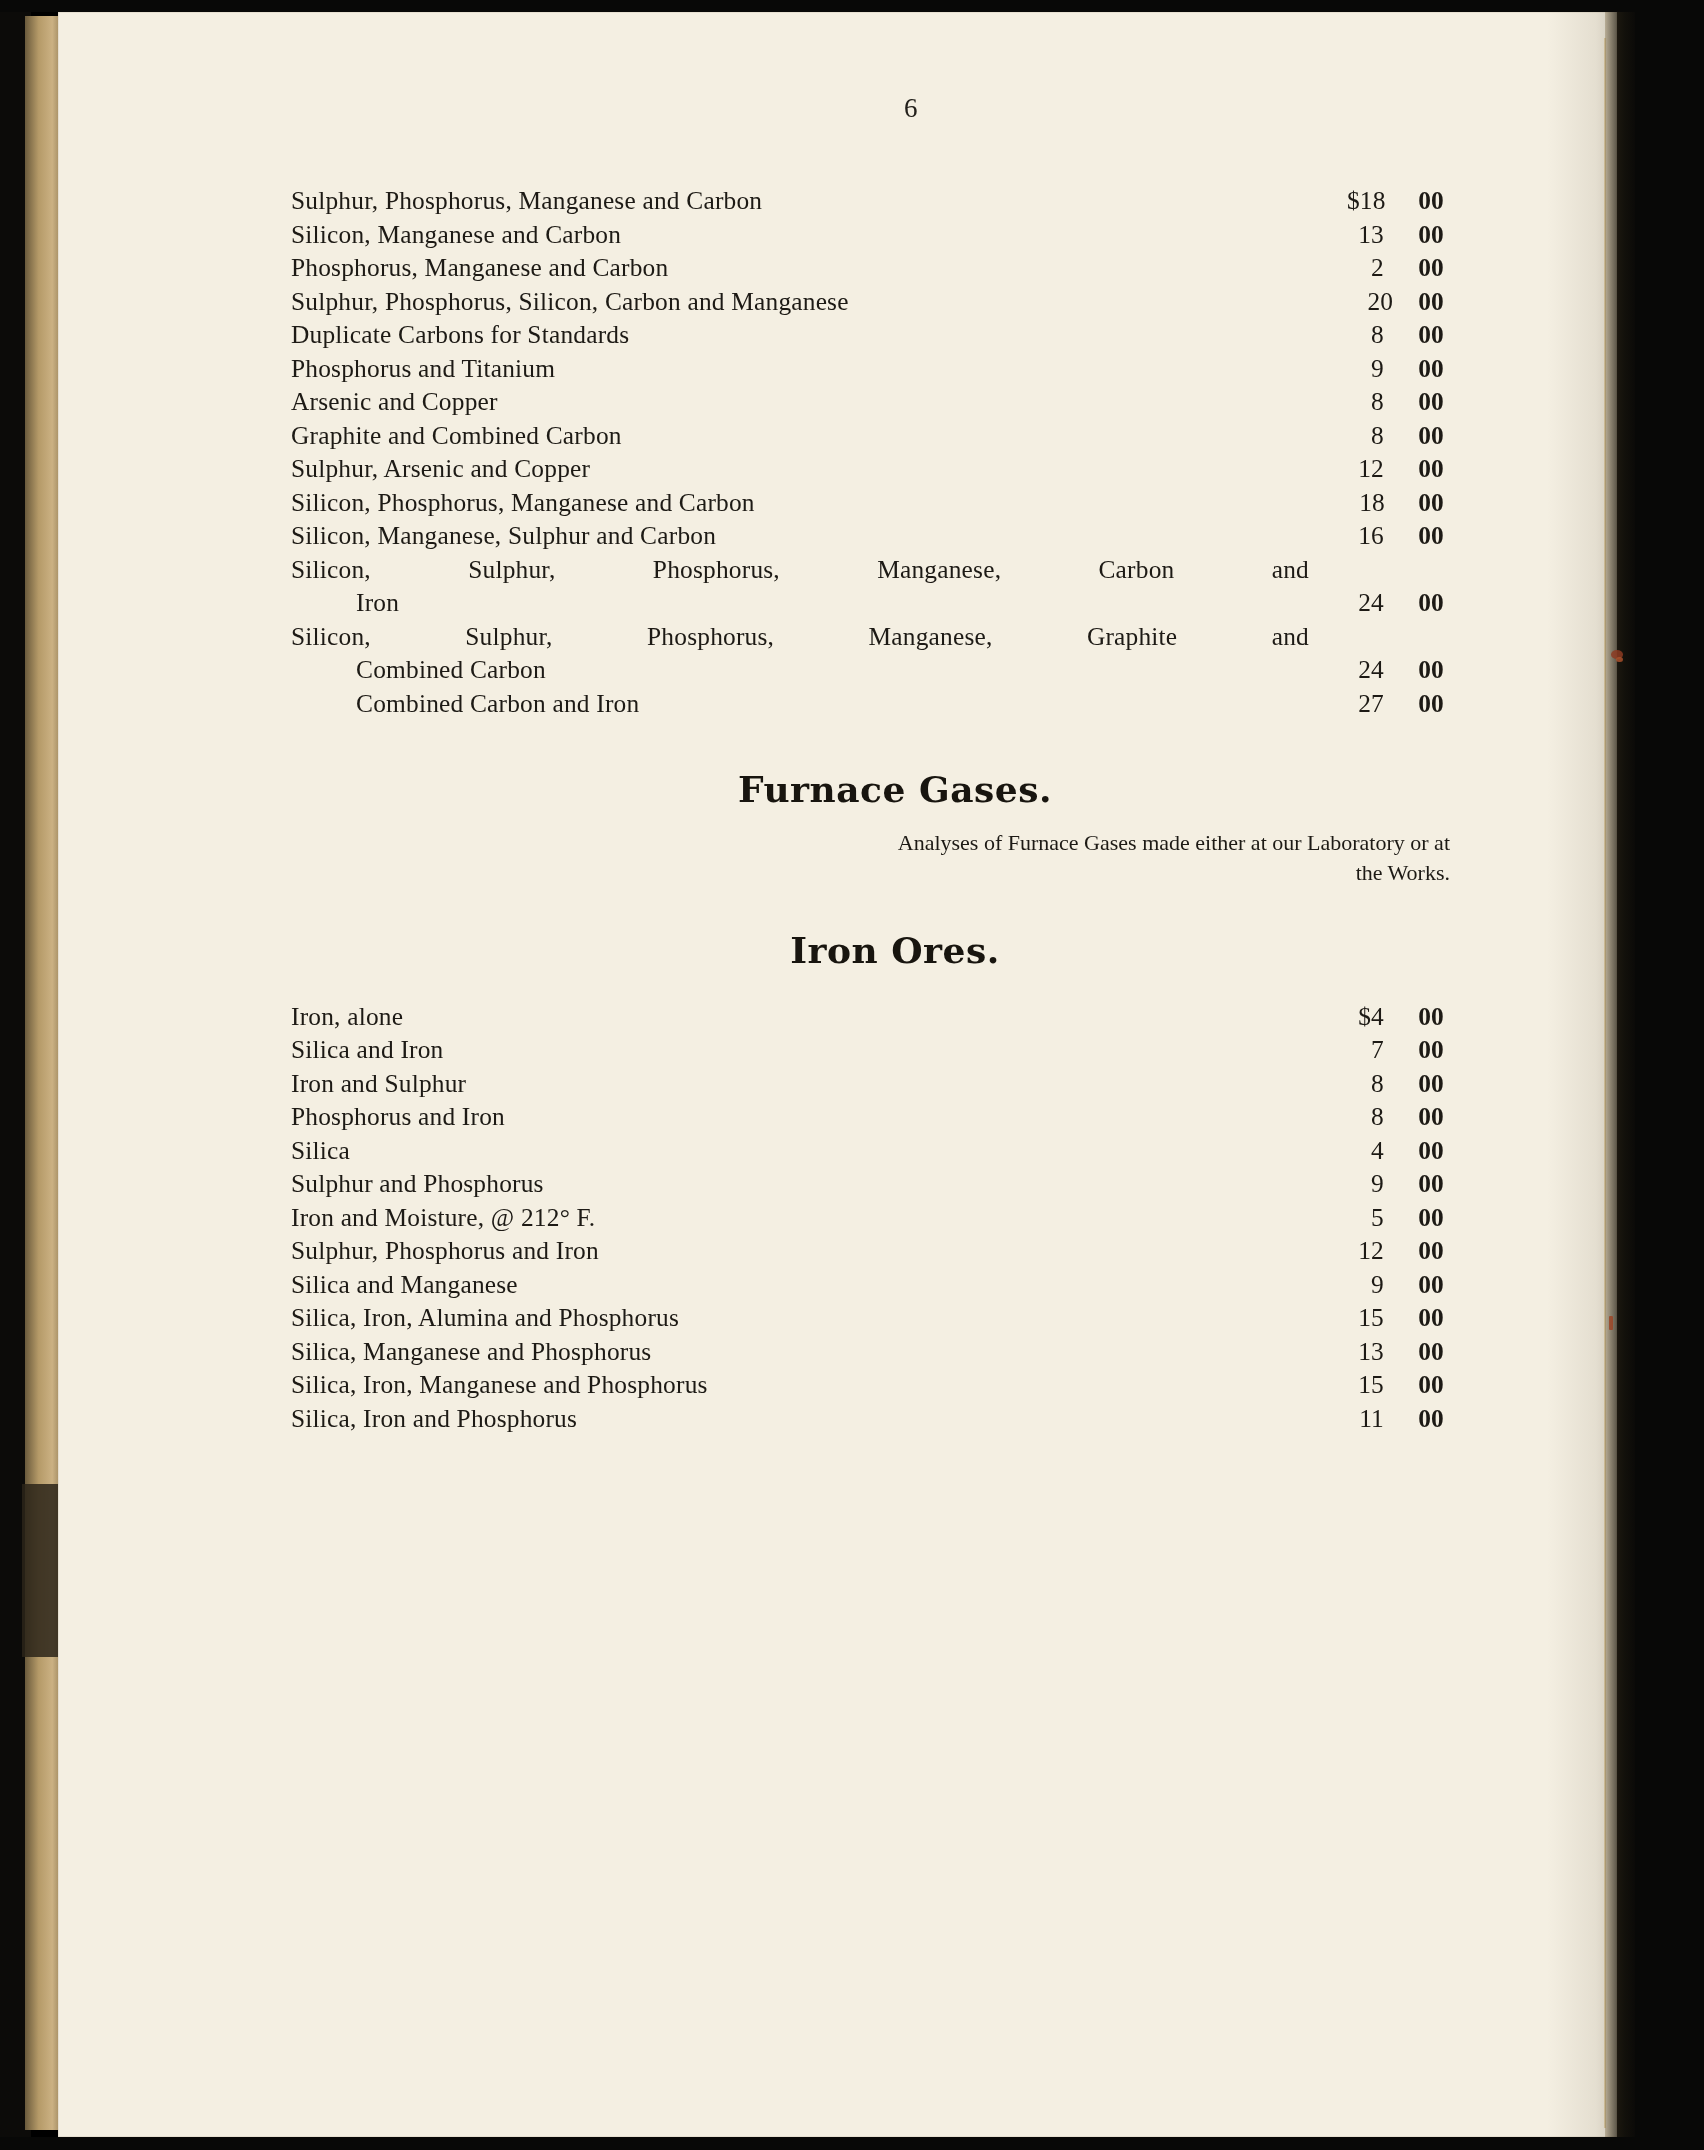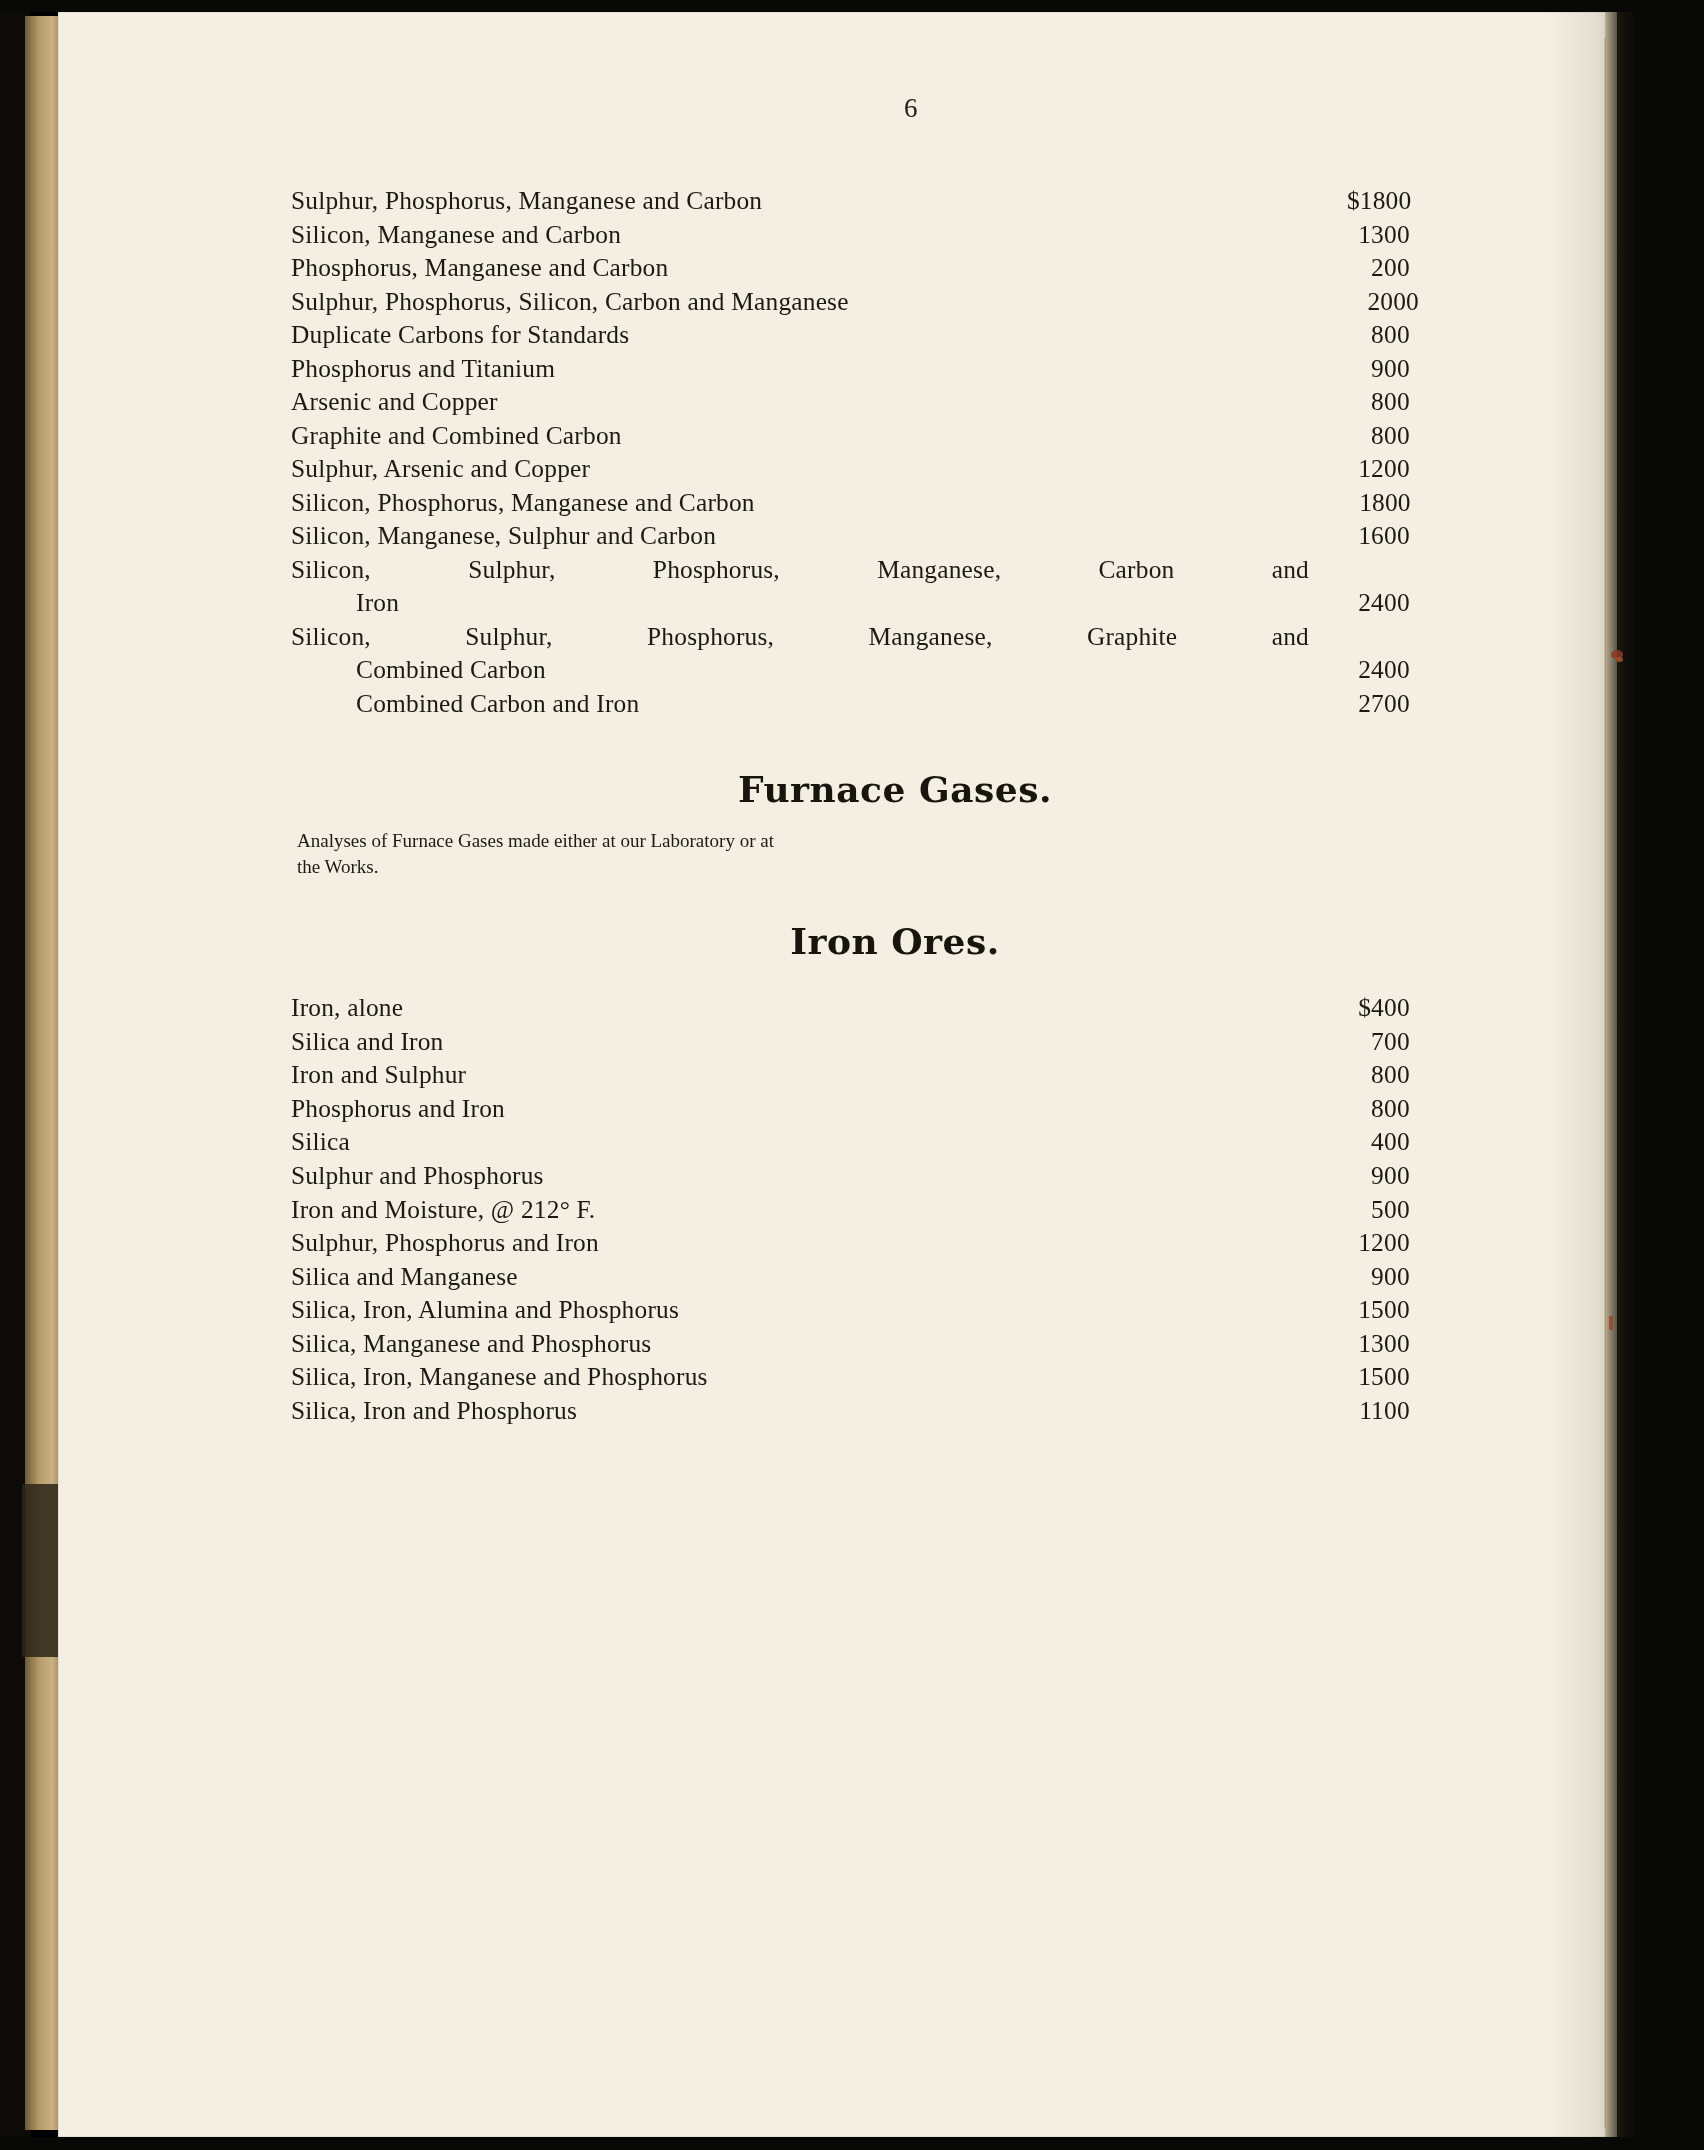--- a/index.html
+++ b/index.html
@@ -151,22 +151,23 @@
     min-width: 16.2px;
   }
   .row .dollars {
     width: 92px;
     text-align: right;
     padding-left: 6.5px;
     white-space: nowrap;
   }
   .row .cents {
     width: 60px;
-    text-align: left;
+    text-align: right;
     white-space: nowrap;
+    font-weight: bold;
   }
   
   .row.wrap {
     display: block;
   }
   .row.wrap .first-line {
     display: block;
     text-align: justify;
     text-align-last: justify;
     width: 1018px;
@@ -185,23 +186,23 @@
     font-family: "DejaVu Serif", serif;
     letter-spacing: 0.5px;
     margin: 47px 0 18.4px 60px;
     color: #18150f;
   }
   h2.section.tight {
     margin-top: 40px;
     margin-bottom: 29px;
   }
   p.blurb {
-    font-size: 19px;
+    font-size: 22px;
     line-height: 1.38;
-    text-align: left;
+    text-align: right;
     margin: 0 0 0 60px;
     width: 1153px;
     color: #1d1a15;
   }
   p.blurb .l1 { display:block; }
   p.blurb .l2 { display:block; }
 </style>
 </head>
 <body>
 

